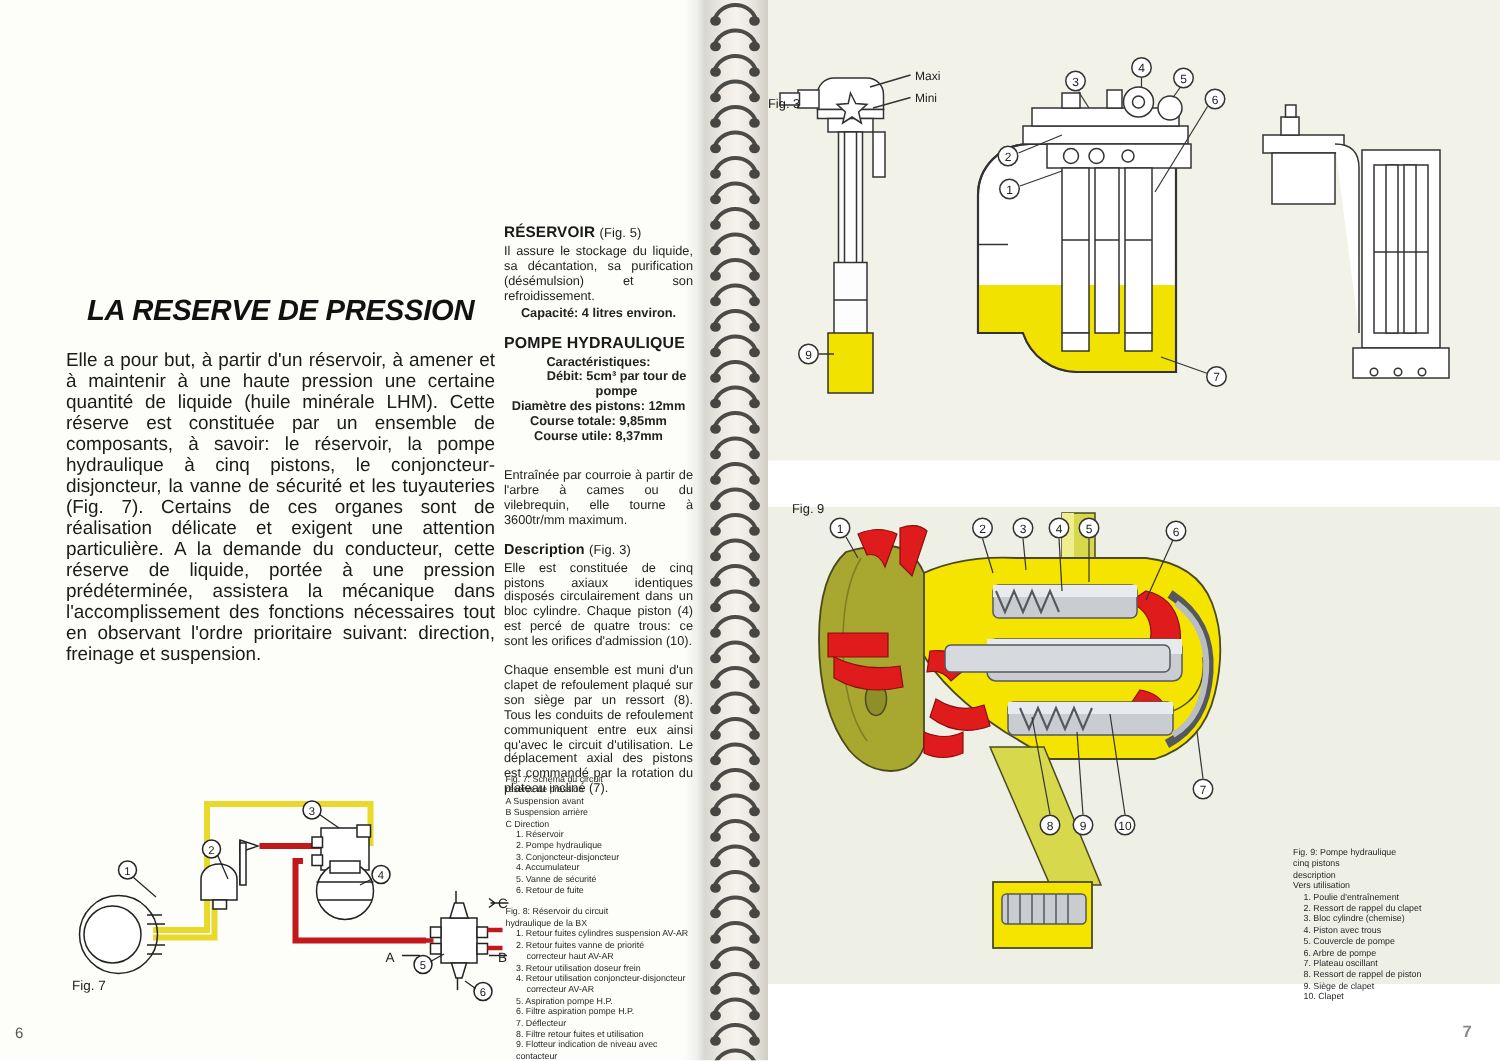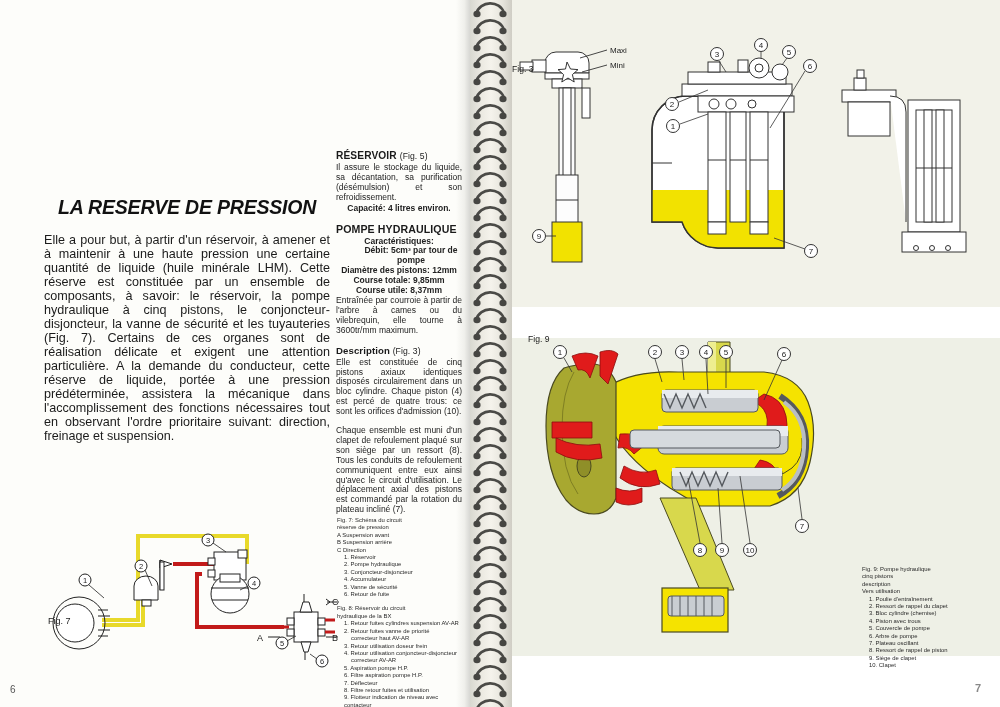--- a/index.html
+++ b/index.html
@@ -25,21 +25,21 @@
   .mid-h{font-weight:bold;font-size:10.2px;margin:0 0 2px 0;letter-spacing:.1px;}
   .mid-h .ref{font-weight:normal;font-size:8.6px;}
   .mid-p{font-size:8.5px;line-height:9.9px;text-align:justify;margin:0 0 9px 0;color:#222;}
   .mid-p.tight{text-align:center;font-weight:bold;}
 
   
   .caps{position:absolute;left:337px;top:517px;width:130px;}
   .cap-block{font-size:5.9px;line-height:7.4px;color:#2a2a2a;margin-bottom:7px;}
   .cap-block .ind{padding-left:7px;display:block;}
 
-  .fig7-label{position:absolute;left:48px;top:616px;font-size:9px;color:#222;}
+  .fig7-label{position:absolute;left:48px;top:652px;font-size:9px;color:#222;}
   .fig8-label{position:absolute;left:505px;top:64px;font-size:8.6px;color:#222;}
   .fig9-label{position:absolute;left:505px;top:334px;font-size:8.6px;color:#222;}
 
   .pagenum-l{position:absolute;left:10px;top:684px;font-size:10px;color:#555;}
   .pagenum-r{position:absolute;left:975px;top:682px;font-size:11px;color:#fff;font-weight:bold;}
 
   
   .gutter{position:absolute;left:470px;top:0;width:42px;height:707px;
           background:linear-gradient(to right,#d8d8d0 0%,#eceae2 28%,#f5f3ec 50%,#e6e4dc 78%,#cfcdc4 100%);}
   .coil{position:absolute;left:0;top:0;width:42px;height:707px;}
@@ -75,21 +75,21 @@
         <span class="ref">(Fig. 5)</span>
       </div>
       <p class="mid-p">Il assure le stockage du liquide, sa décantation, sa purification (désémulsion) et son refroidissement.</p>
       <p class="mid-p tight" style="margin-top:-8px;">Capacité: 4 litres environ.</p>
 
       <div class="mid-h" style="font-size:10.6px;">POMPE HYDRAULIQUE</div>
       <p class="mid-p tight" style="margin-bottom:0;">Caractéristiques:</p>
       <p class="mid-p tight" style="margin-bottom:0;padding-left:24px;">Débit: 5cm³ par tour de pompe</p>
       <p class="mid-p tight" style="margin-bottom:0;">Diamètre des pistons: 12mm</p>
       <p class="mid-p tight" style="margin-bottom:0;">Course totale: 9,85mm</p>
-      <p class="mid-p tight" style="margin-bottom:0;">Course utile: 8,37mm</p>
+      <p class="mid-p tight" style="margin-bottom:16px;">Course utile: 8,37mm</p>
       <p class="mid-p">Entraînée par courroie à partir de l'arbre à cames ou du vilebrequin, elle tourne à 3600tr/mm maximum.</p>
 
       <div class="mid-h" style="font-size:9.6px;">
         <span>Description</span>
         <span class="ref">(Fig. 3)</span>
       </div>
       <p class="mid-p">Elle est constituée de cinq pistons axiaux identiques disposés circulairement dans un bloc cylindre. Chaque piston (4) est percé de quatre trous: ce sont les orifices d'admission (10).</p>
       <p class="mid-p">Chaque ensemble est muni d'un clapet de refoulement plaqué sur son siège par un ressort (8). Tous les conduits de refoulement communiquent entre eux ainsi qu'avec le circuit d'utilisation. Le déplacement axial des pistons est commandé par la rotation du plateau incliné (7).</p>
     </div>
 

